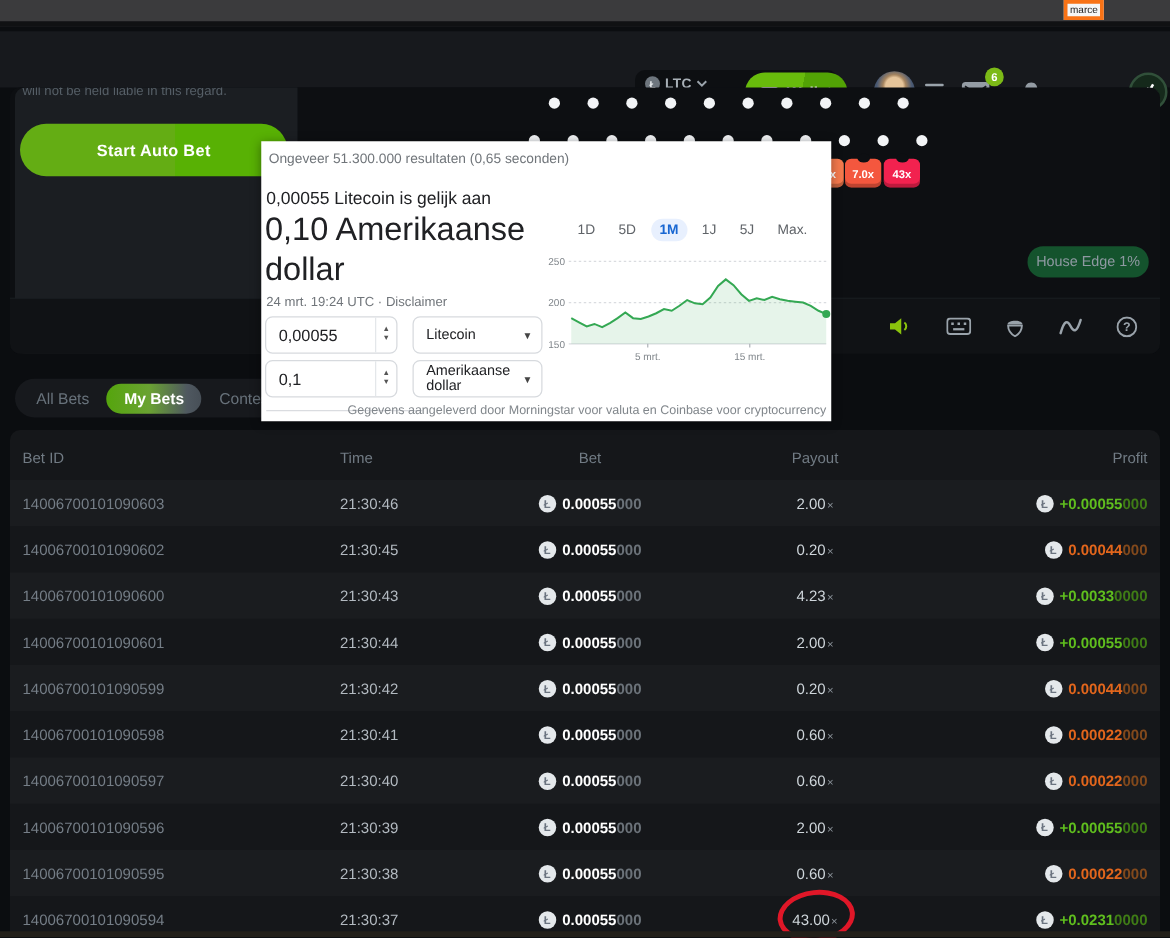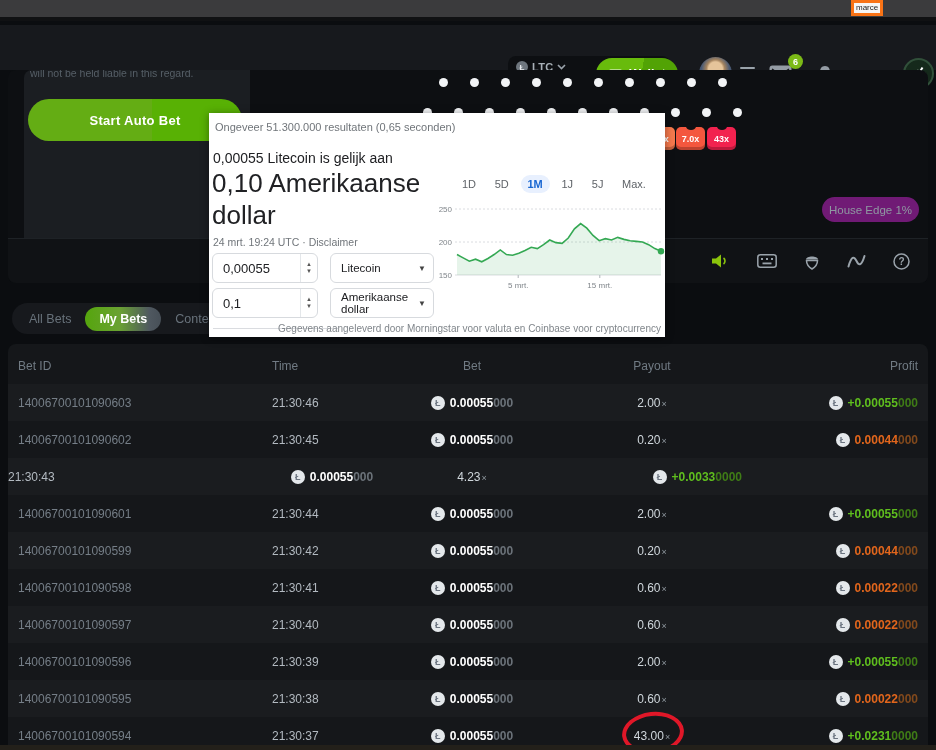--- a/index.html
+++ b/index.html
@@ -20,27 +20,27 @@
   .avatar{position:absolute;left:699px;top:32px;width:33px;height:33px;border-radius:50%;cursor:pointer;background:radial-gradient(circle at 50% 36%,#e5c49a 0 26%,#a5845f 34%,#4a5a74 52%,#222b3d 100%);}
   .menu-ic{position:absolute;left:740px;top:42px;width:15px;cursor:pointer;}
   .menu-ic div{height:2px;background:#9aa3ab;margin-bottom:3px;border-radius:1px;}
   .mail-ic{position:absolute;left:769px;top:40px;cursor:pointer;}
   .badge{position:absolute;left:788px;top:29px;width:15px;height:15px;border-radius:50%;background:#7cba17;color:#fff;font-size:9px;font-weight:bold;display:flex;align-items:center;justify-content:center;}
   .bell-ic{position:absolute;left:817px;top:40px;cursor:pointer;}
   .flag-circle{position:absolute;left:903px;top:33px;width:31px;height:31px;border-radius:50%;background:#15291b;border:2px solid #31503a;display:flex;align-items:center;justify-content:center;cursor:pointer;}
 
   
   .game{position:absolute;left:8px;top:70px;width:920px;height:213px;background:#0d0f12;border-radius:8px;}
-  .side{position:absolute;left:16px;top:0;width:226px;height:213px;background:#1b1e22;border-radius:8px 0 0 8px;overflow:hidden;}
+  .side{position:absolute;left:4px;top:0;width:226px;height:213px;background:#1b1e22;border-radius:8px 0 0 8px;overflow:hidden;}
   .warn{position:absolute;left:6px;top:-3px;color:#565f67;font-size:10.5px;}
   .start-btn{position:absolute;left:4px;top:29px;width:214px;height:42px;border:none;border-radius:21px;background:linear-gradient(90deg,#64ad14 0 58%,#58b104 58%);color:#fff;font-size:13px;font-weight:bold;letter-spacing:.3px;cursor:pointer;}
   .peg{position:absolute;width:9px;height:9px;border-radius:50%;background:#f2f4f6;}
   .chip{position:absolute;top:57px;height:23px;border-radius:5px;color:#fff;font-size:9px;font-weight:bold;display:flex;align-items:center;justify-content:center;box-shadow:inset 0 -3px 0 rgba(0,0,0,.22);}
   .chip::after{content:'';position:absolute;top:-4px;left:50%;transform:translateX(-50%);width:10px;height:7px;border-radius:50%;background:#0d0f12;}
-  .house-edge{position:absolute;left:814px;top:127px;width:97px;height:25px;border-radius:13px;background:#701a75;color:#8f99a2;font-size:11.5px;display:flex;align-items:center;justify-content:center;}
+  .house-edge{position:absolute;left:814px;top:127px;width:97px;height:25px;border-radius:13px;background:#14532d;color:#8f99a2;font-size:11.5px;display:flex;align-items:center;justify-content:center;}
   .gfooter{position:absolute;left:0;top:168px;width:920px;height:45px;border-top:1px solid #1e2226;display:flex;align-items:center;justify-content:flex-end;gap:27px;padding-right:18px;background:#101215;border-radius:0 0 8px 8px;}
   .gficon{cursor:pointer;display:flex;}
 
   
   .gcard{position:absolute;left:209px;top:113px;width:456px;height:224px;background:#fff;z-index:50;box-shadow:0 1px 8px rgba(0,0,0,.4);color:#202124;}
   .g-results{position:absolute;left:6px;top:8px;font-size:11px;color:#70757a;}
   .g-equals{position:absolute;left:4px;top:37px;font-size:14px;color:#202124;}
   .g-big{position:absolute;left:3px;top:54px;width:240px;font-size:26px;line-height:32px;color:#202124;}
   .g-time{position:absolute;left:4px;top:123px;font-size:10.5px;color:#70757a;}
   .g-time a{color:#70757a;text-decoration:none;cursor:pointer;}
@@ -303,20 +303,21 @@
             <span><span class="bmain">0.00055</span><span class="bdim">000</span></span>
     </div>
     <div class="c4"><span class="pnum">0.20</span><span class="px">×</span></div>
     <div class="c5">
       <span class="coin">Ł</span>
             <span><span class="pmain">0.00044</span><span class="pdim">000</span></span>
     </div>
   </div>
 
   <div class="trow odd win">
+    <div class="c1">14006700101090600</div>
     <div class="c2">21:30:43</div>
     <div class="c3">
       <span class="coin">Ł</span>
             <span><span class="bmain">0.00055</span><span class="bdim">000</span></span>
     </div>
     <div class="c4"><span class="pnum">4.23</span><span class="px">×</span></div>
     <div class="c5">
       <span class="coin">Ł</span>
             <span><span class="pmain">+0.0033</span><span class="pdim">0000</span></span>
     </div>

